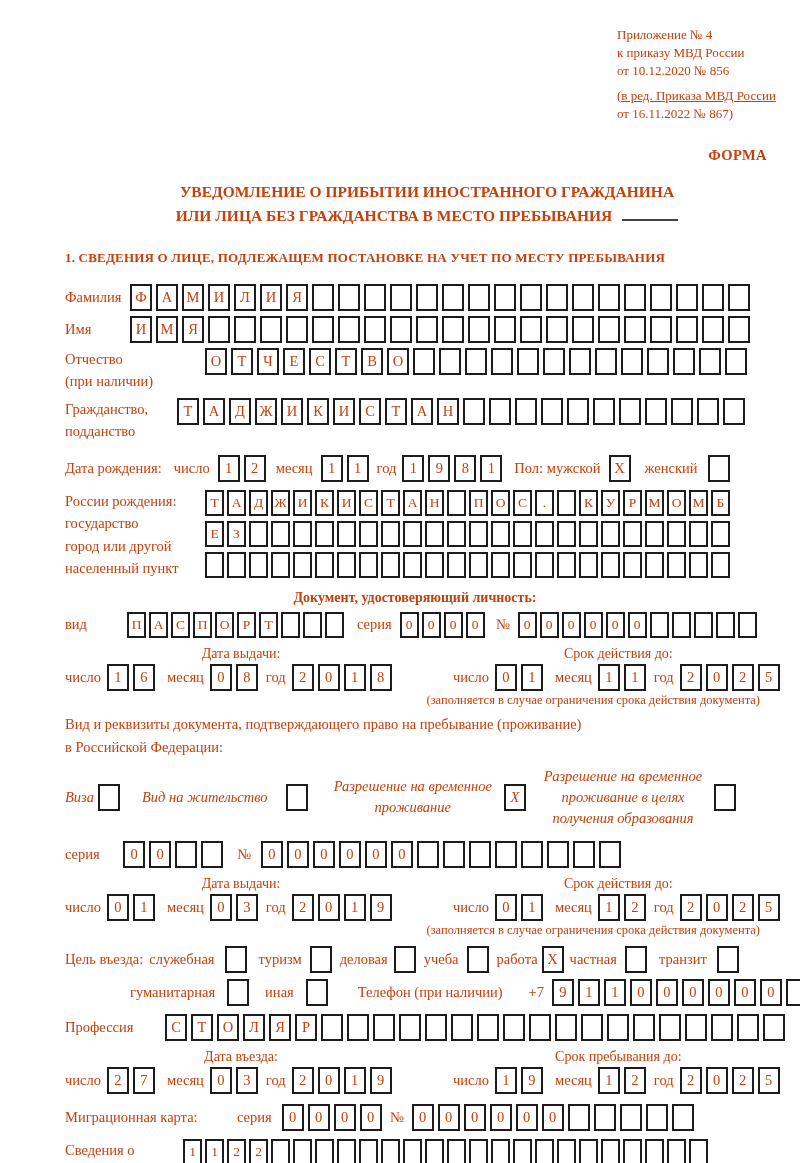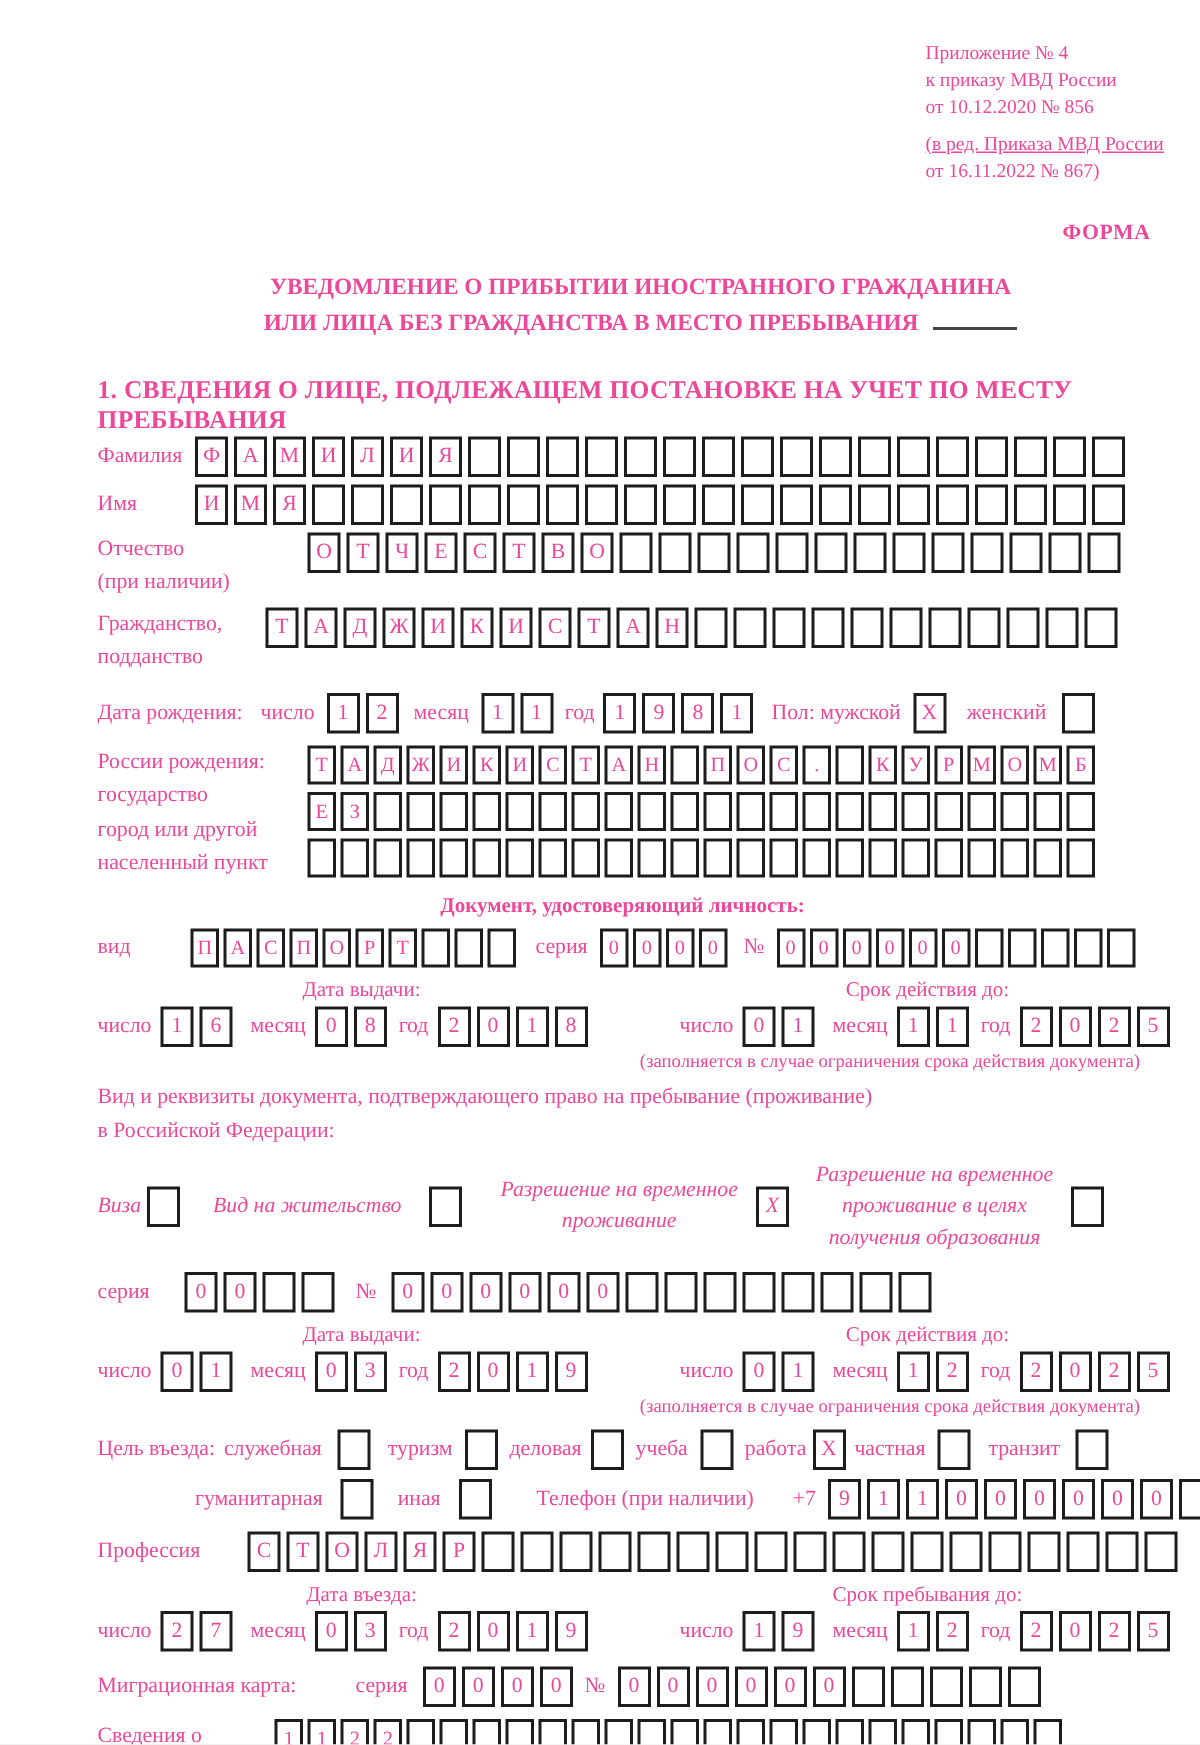--- a/index.html
+++ b/index.html
@@ -1,28 +1,28 @@
 <!DOCTYPE html>
 <html><head>
 <meta charset="utf-8">
 <style>
   html,body { margin:0; padding:0; background:#e8e8e8; }
   .page {
     width:800px; height:1163px; box-sizing:border-box; margin:0 auto;
-    background:#ffffff; color:#ec4899;
+    background:#ffffff; color:#c2410c;
     padding:26px 8px 10px 65px;
     font-family:"Liberation Serif","DejaVu Serif",serif;
     overflow:hidden; position:relative;
   }
   .hdr { margin-left:552px; width:178px; font-size:13px; line-height:1.4; }
   .hdr .gap { margin-top:6px;text-decoration:underline; }
   .forma { width:730px; text-align:right; font-weight:bold; font-size:14.5px; margin-top:24px; padding-right:28px; box-sizing:border-box; letter-spacing:0.4px;}
   .title { width:724px; text-align:center; font-weight:bold; font-size:15.5px; line-height:1.55; margin-top:16px; }
   .uline { display:inline-block; width:56px; border-bottom:2px solid #444; margin-left:10px; }
-  .sect { font-weight:bold; font-size:17px; margin-top:22px; margin-bottom:1px; letter-spacing:0.2px;}
+  .sect { font-weight:bold; font-size:13px; margin-top:22px; margin-bottom:18px; letter-spacing:0.2px;}
   .row { display:flex; align-items:center; margin-bottom:5px; }
   .row.top { align-items:flex-start; }
   .lbl { font-size:14.5px; flex-shrink:0; }
   .cells { display:flex; flex-wrap:nowrap; }
   .cell {
     width:22px; height:27px; border:2px solid #1c1c1c; margin-right:4px;
     box-sizing:border-box; display:inline-flex; align-items:center; justify-content:center;
     font-size:14.5px; background:#fff; flex-shrink:0;
   }
   .tight .cell { width:19px; height:26px; margin-right:3px; font-size:13.5px; }

